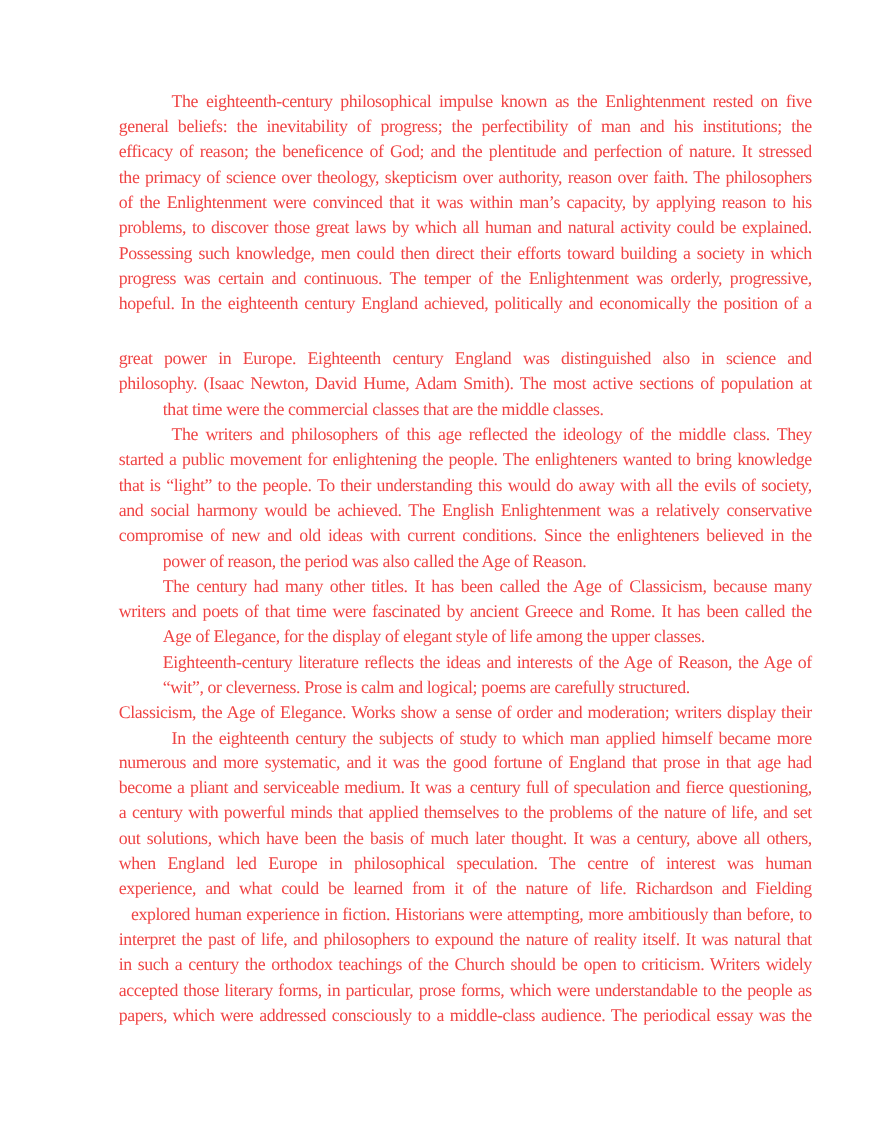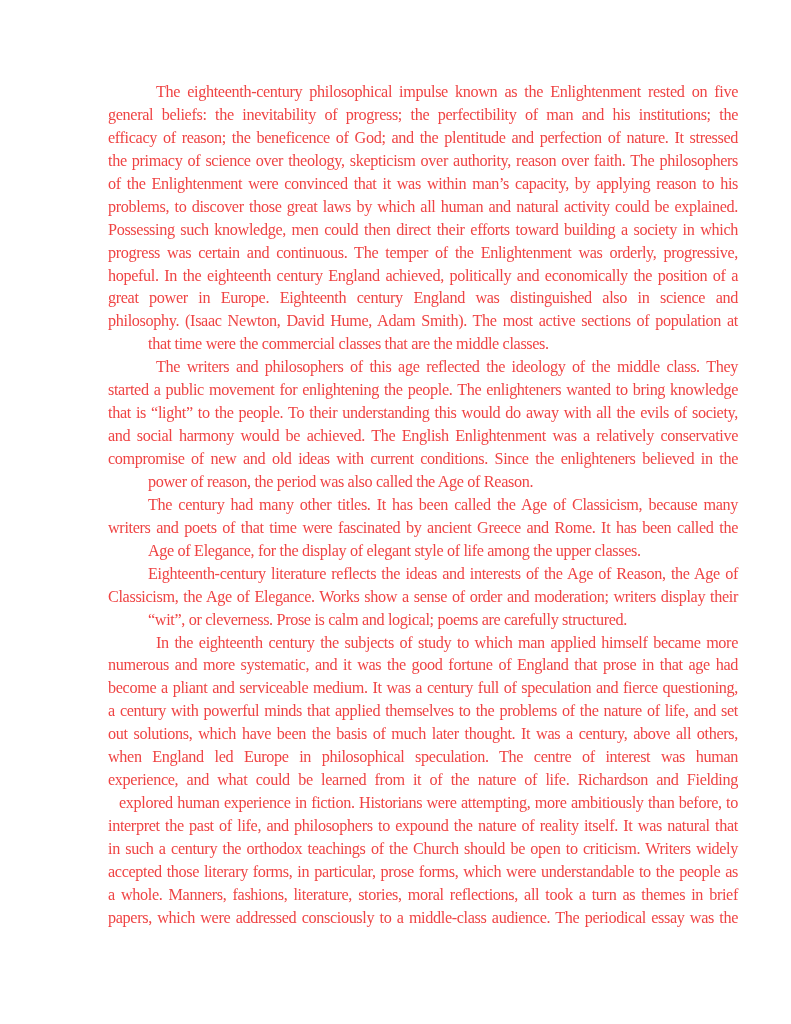--- a/index.html
+++ b/index.html
@@ -61,51 +61,50 @@
       <div class="paragraph">
         <span class="line indent-a" style="white-space: normal;">The eighteenth-century philosophical impulse known as the Enlightenment rested on five</span>
         <span class="line" style="white-space: normal;">general beliefs: the inevitability of progress; the perfectibility of man and his institutions; the</span>
         <span class="line" style="white-space: normal;">efficacy of reason; the beneficence of God; and the plentitude and perfection of nature. It stressed</span>
         <span class="line" style="white-space: normal;">the primacy of science over theology, skepticism over authority, reason over faith. The philosophers</span>
         <span class="line" style="white-space: normal;">of the Enlightenment were convinced that it was within man’s capacity, by applying reason to his</span>
         <span class="line" style="white-space: normal;">problems, to discover those great laws by which all human and natural activity could be explained.</span>
         <span class="line" style="white-space: normal;">Possessing such knowledge, men could then direct their efforts toward building a society in which</span>
         <span class="line" style="white-space: normal;">progress was certain and continuous. The temper of the Enlightenment was orderly, progressive,</span>
         <span class="line" style="white-space: normal;">hopeful. In the eighteenth century England achieved, politically and economically the position of a</span>
-        <span class="line" style="white-space: normal;">great power in Europe.  Eighteenth century England was distinguished also in science and</span>
+        <span class="line" style="white-space: normal; margin-top: 28px;">great power in Europe.  Eighteenth century England was distinguished also in science and</span>
         <span class="line" style="white-space: normal;">philosophy. (Isaac Newton, David Hume, Adam Smith). The most active sections of population at</span>
         <span class="line last">that time were the commercial classes that are the middle classes.</span>
       </div>
       <div class="paragraph">
         <span class="line indent-a" style="white-space: normal;">The writers and philosophers of this age reflected the ideology of the middle class. They</span>
         <span class="line" style="white-space: normal;">started a public movement for enlightening the people. The enlighteners wanted to bring knowledge</span>
         <span class="line" style="white-space: normal;">that is “light” to the people. To their understanding this would do away with all the evils of society,</span>
         <span class="line" style="white-space: normal;">and social harmony would be achieved. The English Enlightenment was a relatively conservative</span>
         <span class="line" style="white-space: normal;">compromise of new and old ideas with current conditions. Since the enlighteners believed in the</span>
         <span class="line last">power of reason, the period was also called the Age of Reason.</span>
       </div>
       <div class="paragraph">
         <span class="line indent-b" style="white-space: normal;">The century had many other titles. It has been called the Age of Classicism, because many</span>
         <span class="line" style="white-space: normal;">writers and poets of that time were fascinated by ancient Greece and Rome. It has been called the</span>
         <span class="line last">Age of Elegance, for the display of elegant style of life among the upper classes.</span>
       </div>
       <div class="paragraph">
         <span class="line indent-b" style="white-space: normal;">Eighteenth-century literature reflects the ideas and interests of the Age of Reason, the Age of</span>
+        <span class="line last">“wit”, or cleverness. Prose is calm and logical; poems are carefully structured.</span>
         <span class="line" style="white-space: normal;">Classicism, the Age of Elegance. Works show a sense of order and moderation; writers display their</span>
-        <span class="line last">“wit”, or cleverness. Prose is calm and logical; poems are carefully structured.</span>
       </div>
       <div class="paragraph">
         <span class="line indent-a" style="white-space: normal;">In the eighteenth century the subjects of study to which man applied himself became more</span>
         <span class="line" style="white-space: normal;">numerous and more systematic, and it was the good fortune of England that prose in that age had</span>
         <span class="line" style="white-space: normal;">become a pliant and serviceable medium. It was a century full of speculation and fierce questioning,</span>
         <span class="line" style="white-space: normal;">a century with powerful minds that applied themselves to the problems of the nature of life, and set</span>
         <span class="line" style="white-space: normal;">out solutions, which have been the basis of much later thought.  It was a century, above all others,</span>
         <span class="line" style="white-space: normal;">when England led Europe in philosophical speculation. The centre of interest was human</span>
         <span class="line" style="white-space: normal;">experience, and what could be learned from it of the nature of life. Richardson and Fielding</span>
         <span class="line" style="white-space: normal; margin-left: 11px;">explored human experience in fiction. Historians were attempting, more ambitiously than before, to</span>
         <span class="line" style="white-space: normal;">interpret the past of life, and philosophers to expound the nature of reality itself. It was natural that</span>
         <span class="line" style="white-space: normal;">in such a century the orthodox teachings of the Church should be open to criticism. Writers widely</span>
         <span class="line" style="white-space: normal;">accepted those literary forms, in particular, prose forms, which were understandable to the people as</span>
-        <span class="line" style="white-space: normal;">a whole. Manners, fashions, literature, stories, moral reflections, all took a turn as themes in brief</span>
         <span class="line" style="white-space: normal;">papers, which were addressed consciously to a middle-class audience. The periodical essay was the</span>
       </div>
     </div>
 </div>
 
 </body></html>

